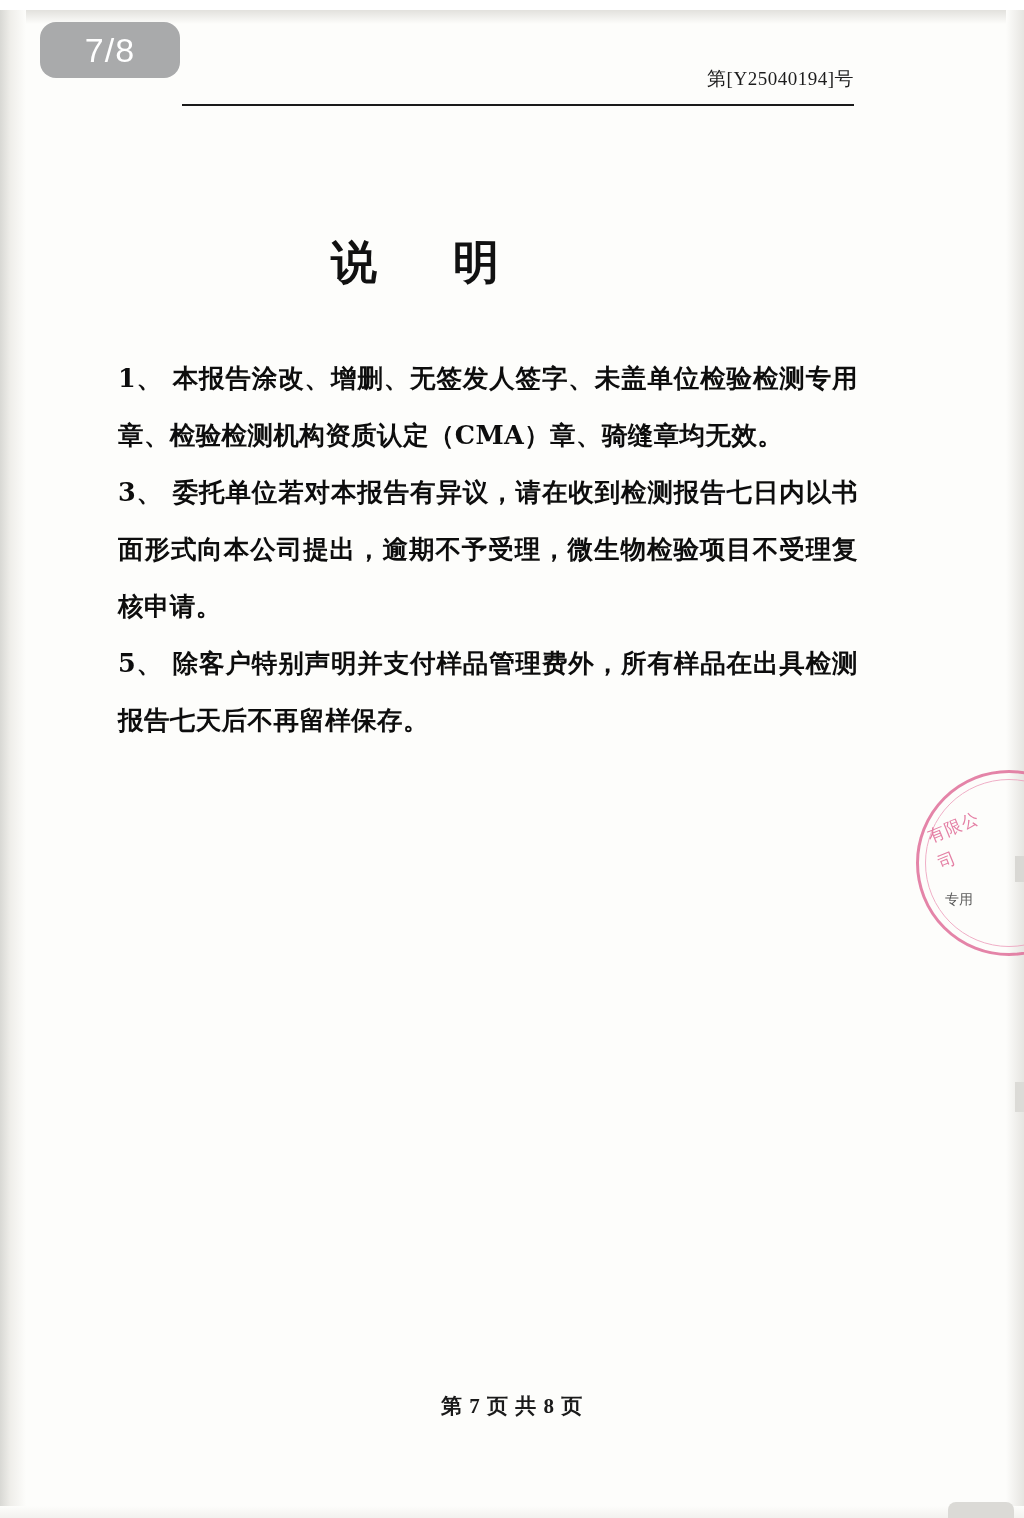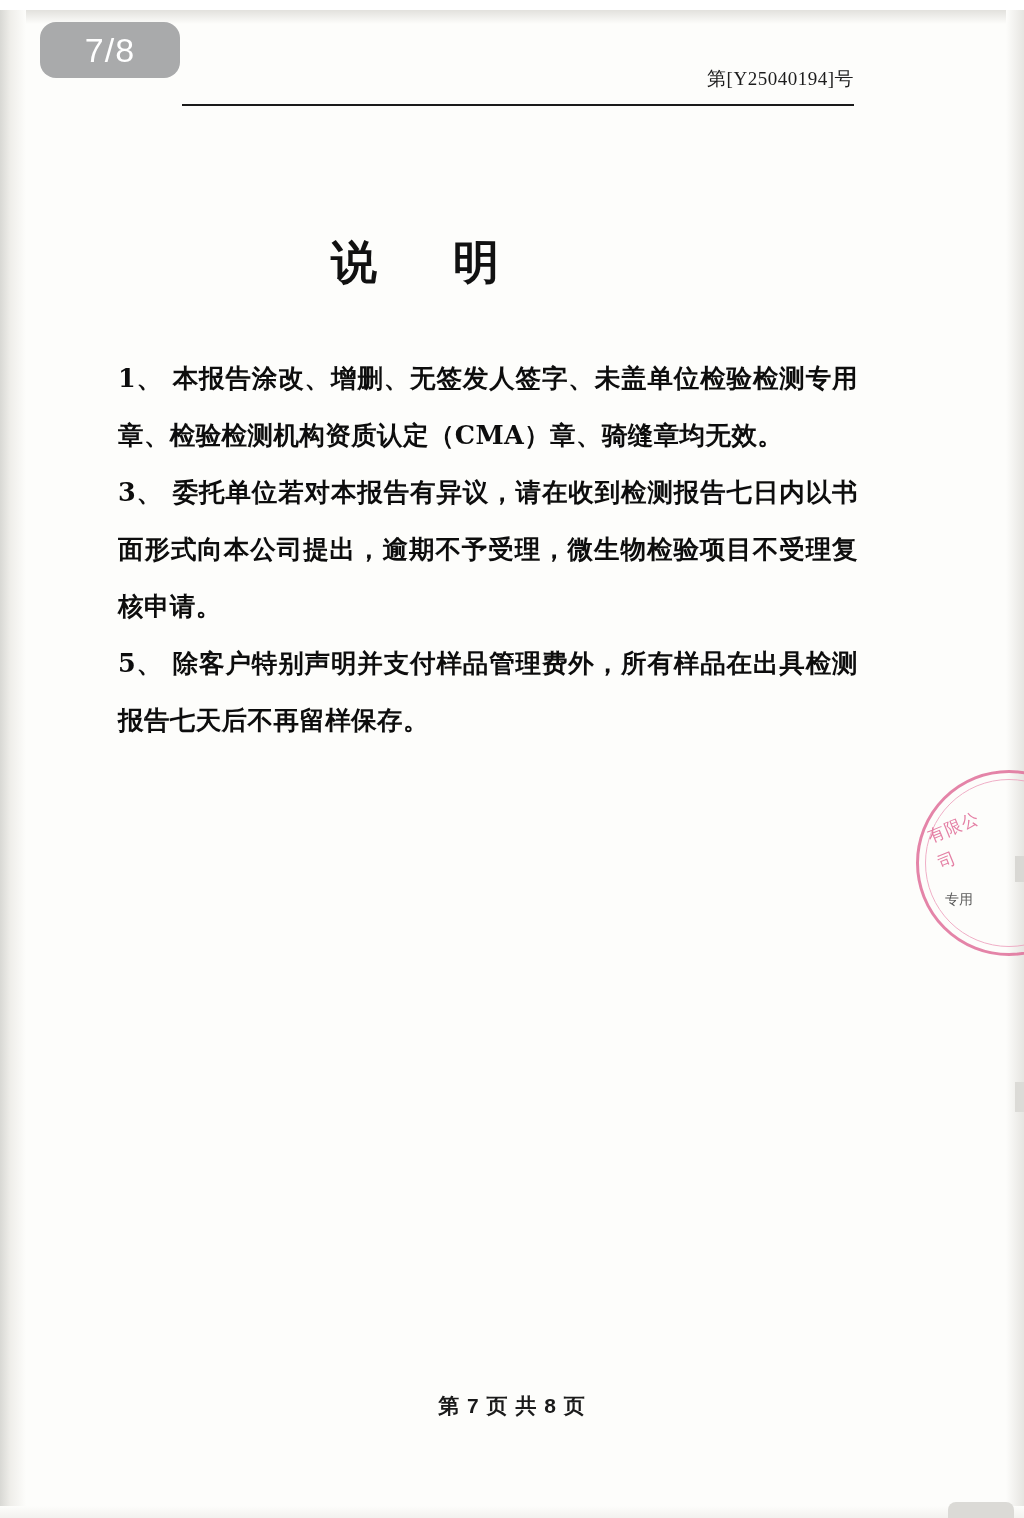--- a/index.html
+++ b/index.html
@@ -131,21 +131,21 @@
     margin: 0 0 0 0;
   }
 
   
   .doc-footer {
     position: absolute;
     left: 0;
     top: 1382px;
     width: 1024px;
     text-align: center;
-    font-family: Liberation Sans, sans-serif;
+    font-family: Liberation Serif, serif;
     font-weight: bold;
     font-size: 21px;
     color: #1a1a1a;
     letter-spacing: 1px;
   }
 
   
   .stamp {
     position: absolute;
     right: -78px;

